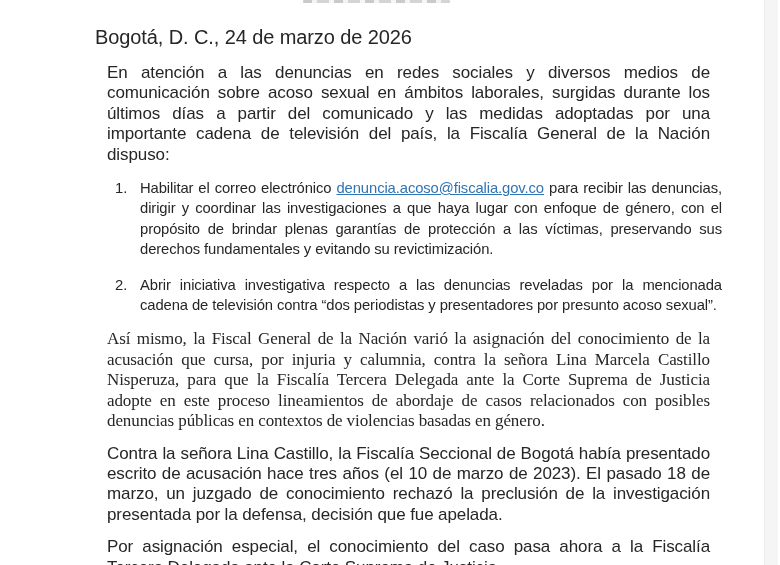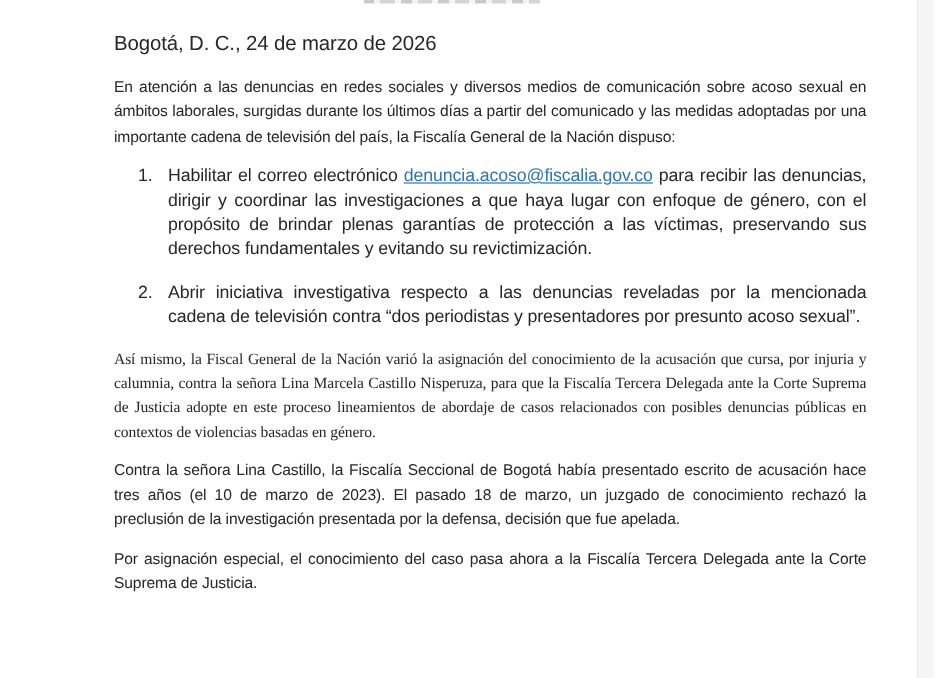--- a/index.html
+++ b/index.html
@@ -49,27 +49,27 @@
     border-left: 1px solid #ebebeb;
   }
   .content {
     position: absolute;
     top: 0;
     left: 95px;
     width: 627px;
   }
   .date {
     margin: 27px 0 0 0;
-    font-size: 17px;
+    font-size: 20px;
     line-height: 20px;
     letter-spacing: -0.1px;
   }
   .para {
-    margin: 0;
-    font-size: 13px;
+    margin: 12px;
+    font-size: 17px;
     line-height: 20.4px;
     text-align: justify;
     letter-spacing: -0.1px;
   }
   .intro { margin-top: 16px; }
   .numbered-list { margin-top: 13px; }
   .li {
     display: flex;
     font-size: 14.8px;
     line-height: 20.4px;

